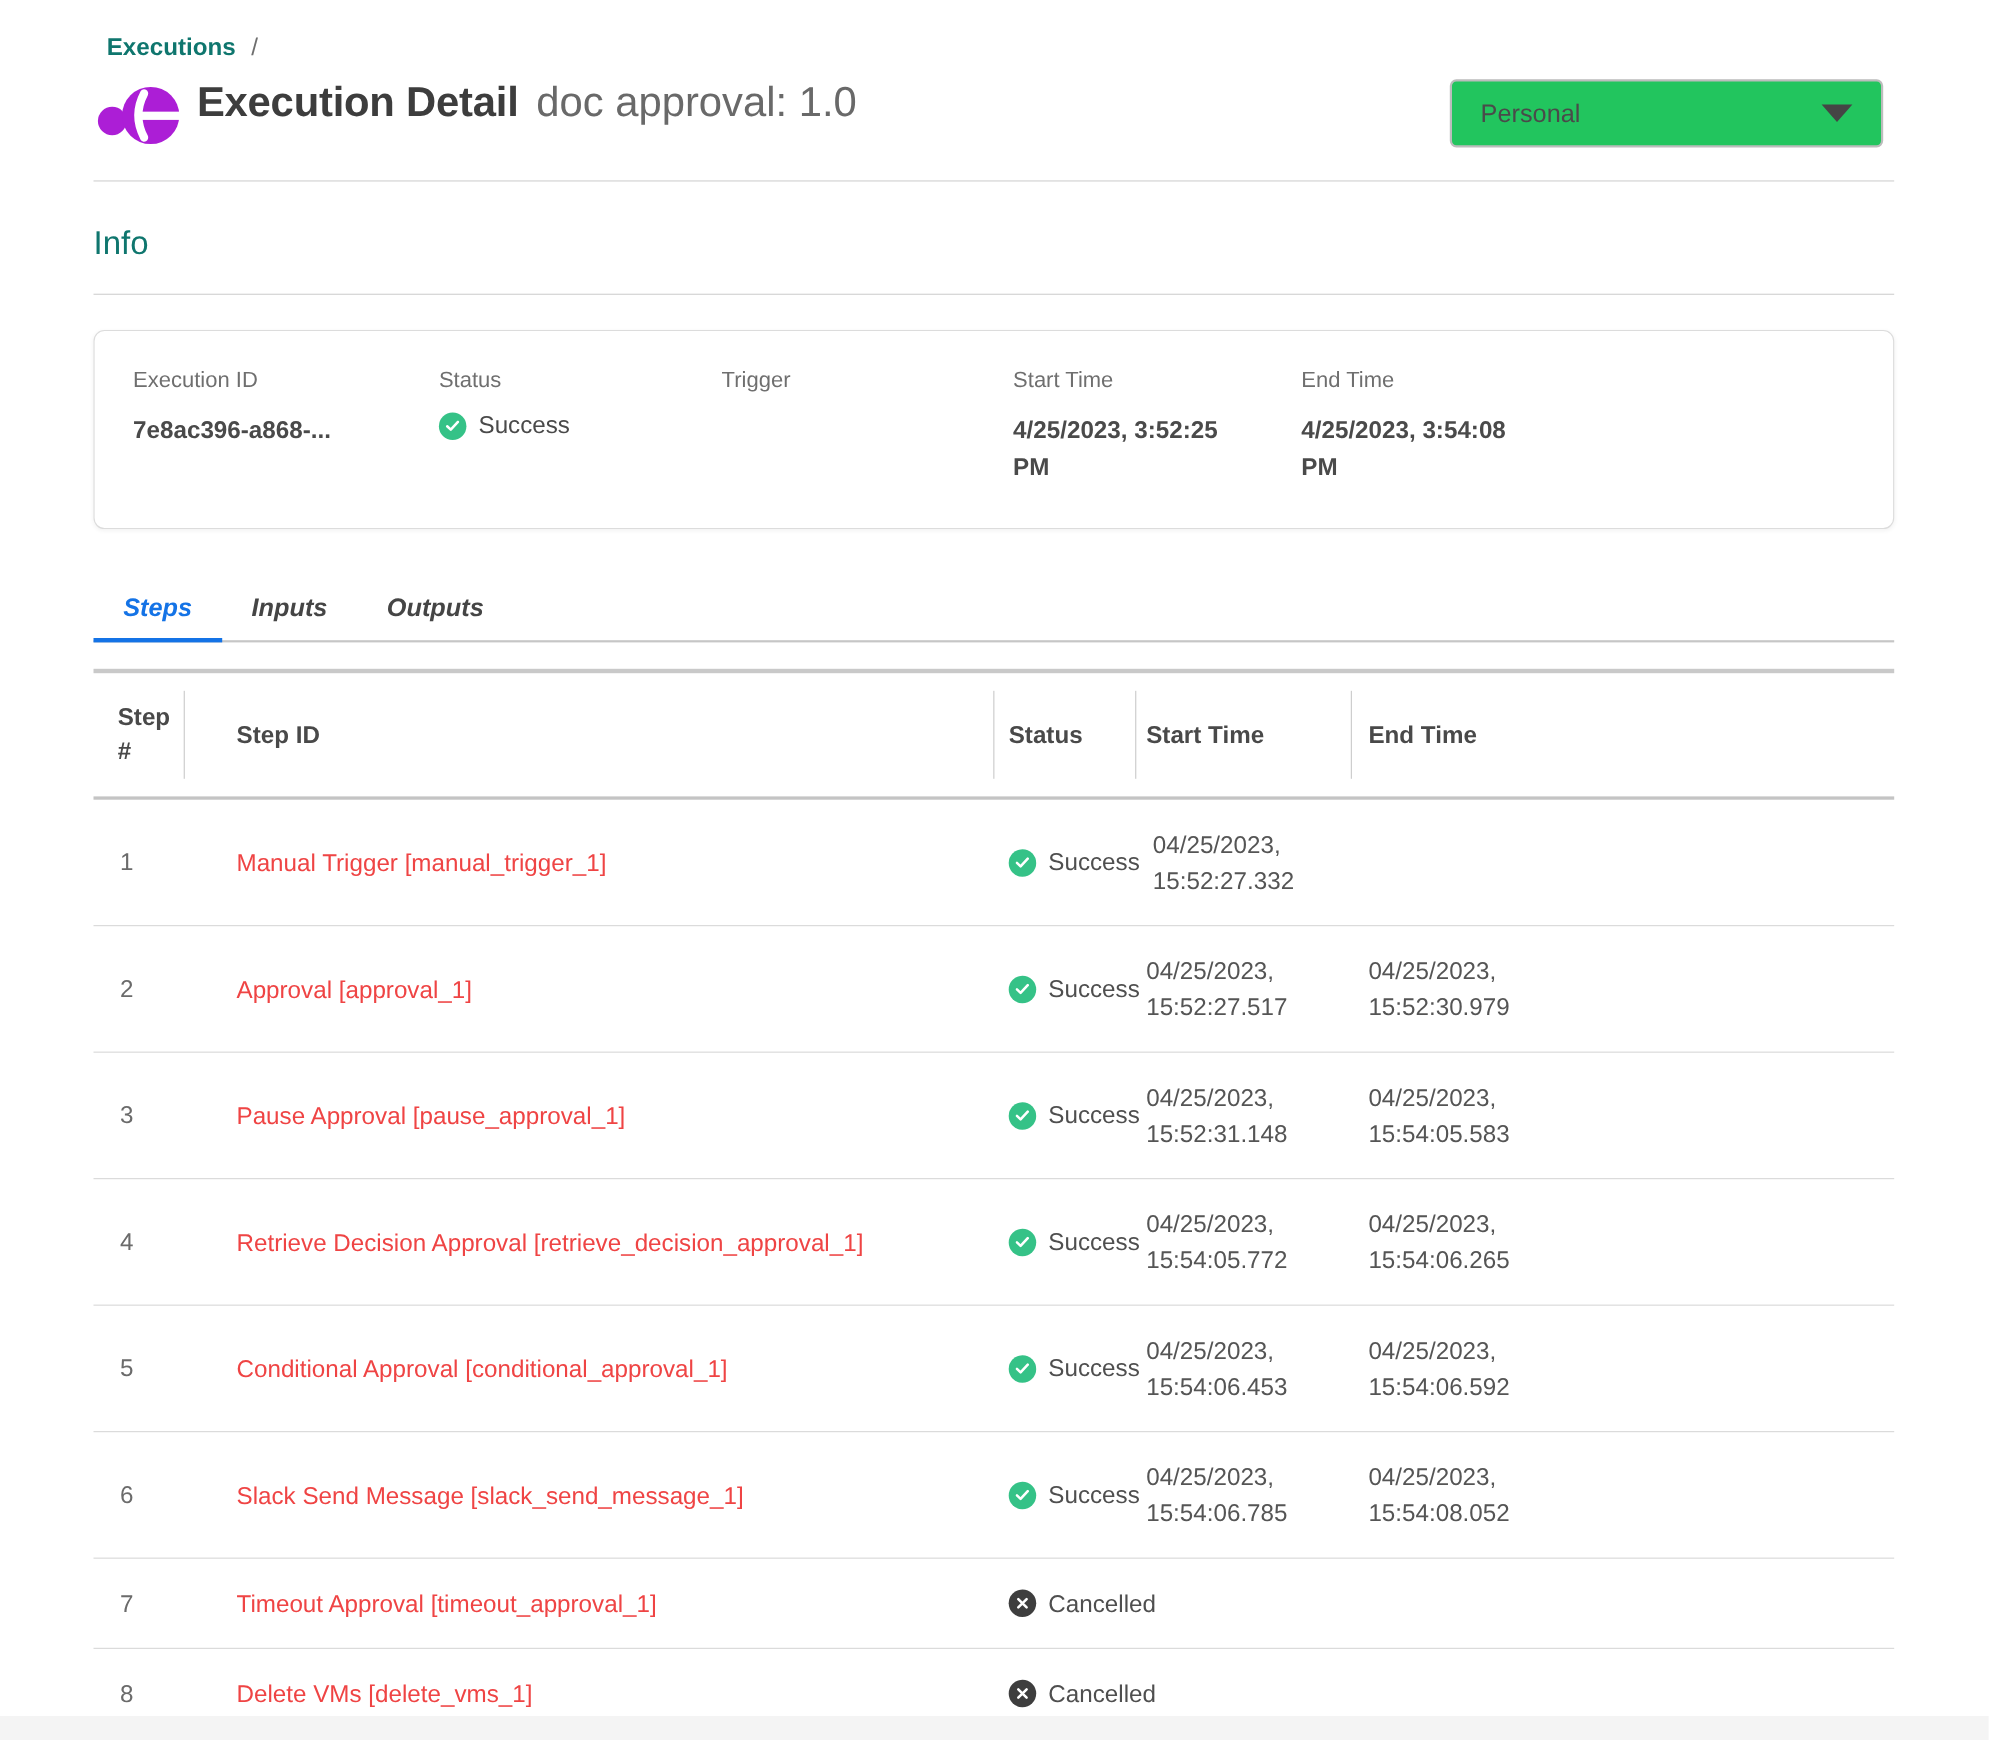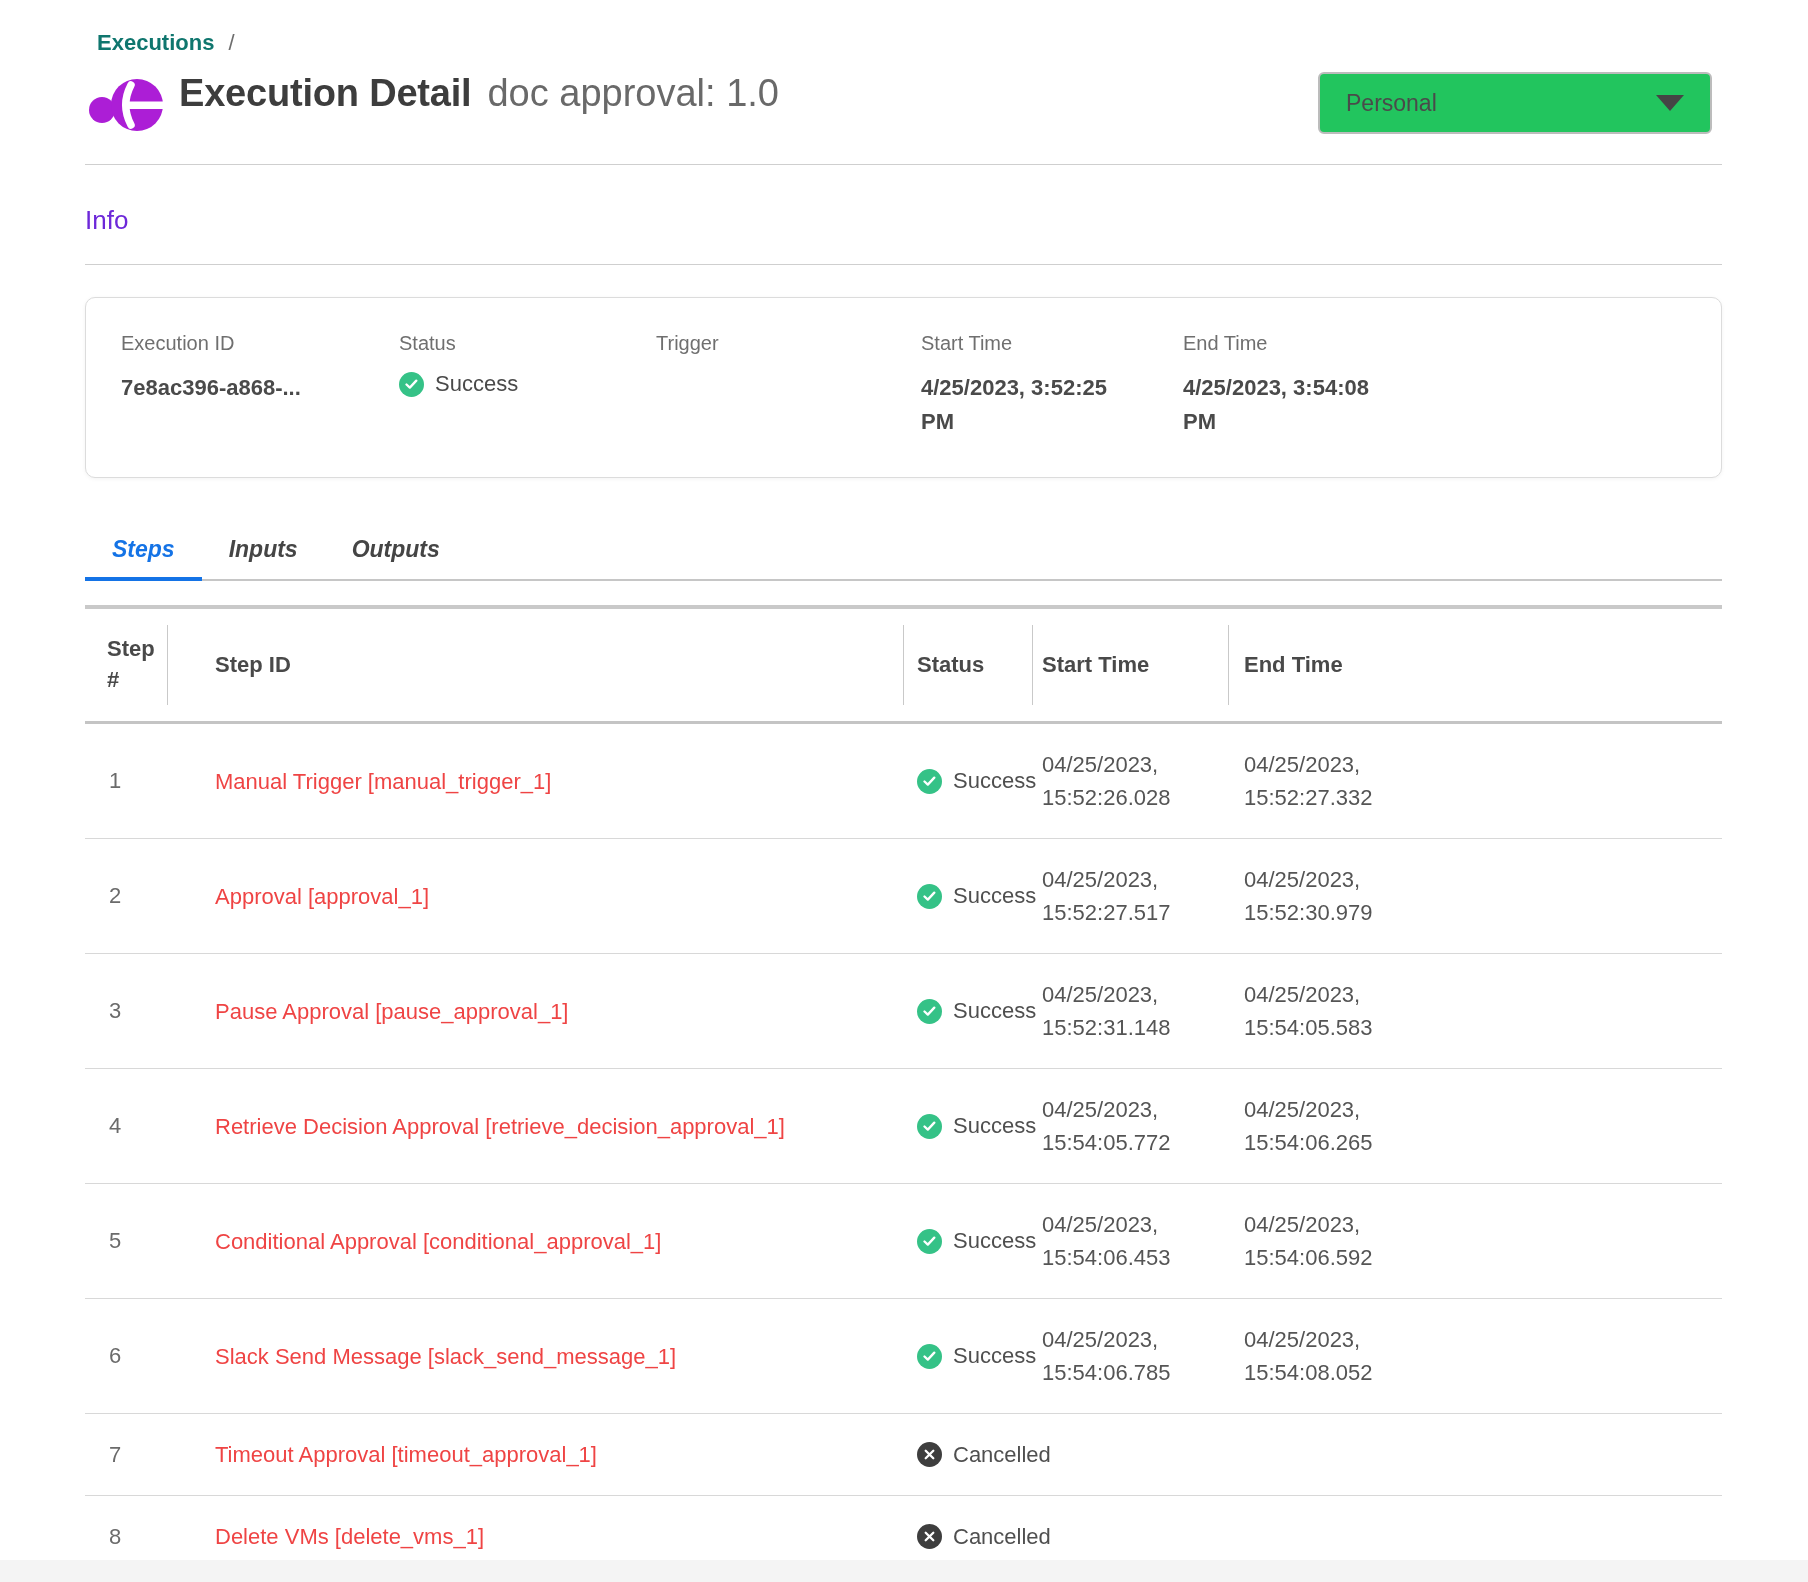--- a/index.html
+++ b/index.html
@@ -25,21 +25,21 @@
     border:2px solid #bcbcbc;border-radius:6px;display:flex;align-items:center;
     padding:0 26px;font-size:23px;color:#4a4a4a;cursor:pointer;background:#22c55e;
   }
   .caret{margin-left:auto;width:0;height:0;border-left:14px solid transparent;
     border-right:14px solid transparent;border-top:16px solid #454545;}
 
   .divider{border:none;border-top:1px solid #cfcfcf;margin:0;}
   .div1{margin-top:26px;}
   .div2{margin-top:28px;}
 
-  .info-heading{font-size:26px;font-weight:400;color:#6d28d9;margin-top:40px;}
+  .info-heading{font-size:30px;font-weight:400;color:#0f766e;margin-top:40px;}
 
   
   .info-card{
     margin-top:32px;border:1px solid #dcdcdc;border-radius:10px;background:#fff;
     box-shadow:0 1px 4px rgba(0,0,0,0.05);
     display:grid;grid-template-columns:278px 257px 265px 262px 265px 1fr;
     padding:34px 0 38px 35px;box-sizing:border-box;
   }
   .f-label{font-size:20px;color:#6f6f6f;margin-bottom:16px;}
   .f-value{font-size:22px;font-weight:700;color:#4a4a4a;line-height:1.55;}
@@ -169,21 +169,20 @@
     <div class="c c-step"><a class="step-link">Manual Trigger [manual_trigger_1]</a></div>
     <div class="c c-status">
       <span class="badge">
         <svg class="icon-check" width="13" height="11" viewBox="0 0 13 11">
                 <path d="M1.5 5.5 L4.8 8.6 L11.3 1.6" stroke="#fff" stroke-width="2.3" fill="none" stroke-linecap="round" stroke-linejoin="round"></path>
               </svg>
 
       </span>
       <span class="stext">Success</span>
     </div>
-    <div class="c c-start"><span class="date">04/25/2023, 15:52:26.028</span></div>
     <div class="c c-end"><span class="date">04/25/2023, 15:52:27.332</span></div>
   </div>
 
   <div class="trow success">
     <div class="c c-num">2</div>
     <div class="c c-step"><a class="step-link">Approval [approval_1]</a></div>
     <div class="c c-status">
       <span class="badge">
         <svg class="icon-check" width="13" height="11" viewBox="0 0 13 11">
                 <path d="M1.5 5.5 L4.8 8.6 L11.3 1.6" stroke="#fff" stroke-width="2.3" fill="none" stroke-linecap="round" stroke-linejoin="round"></path>

